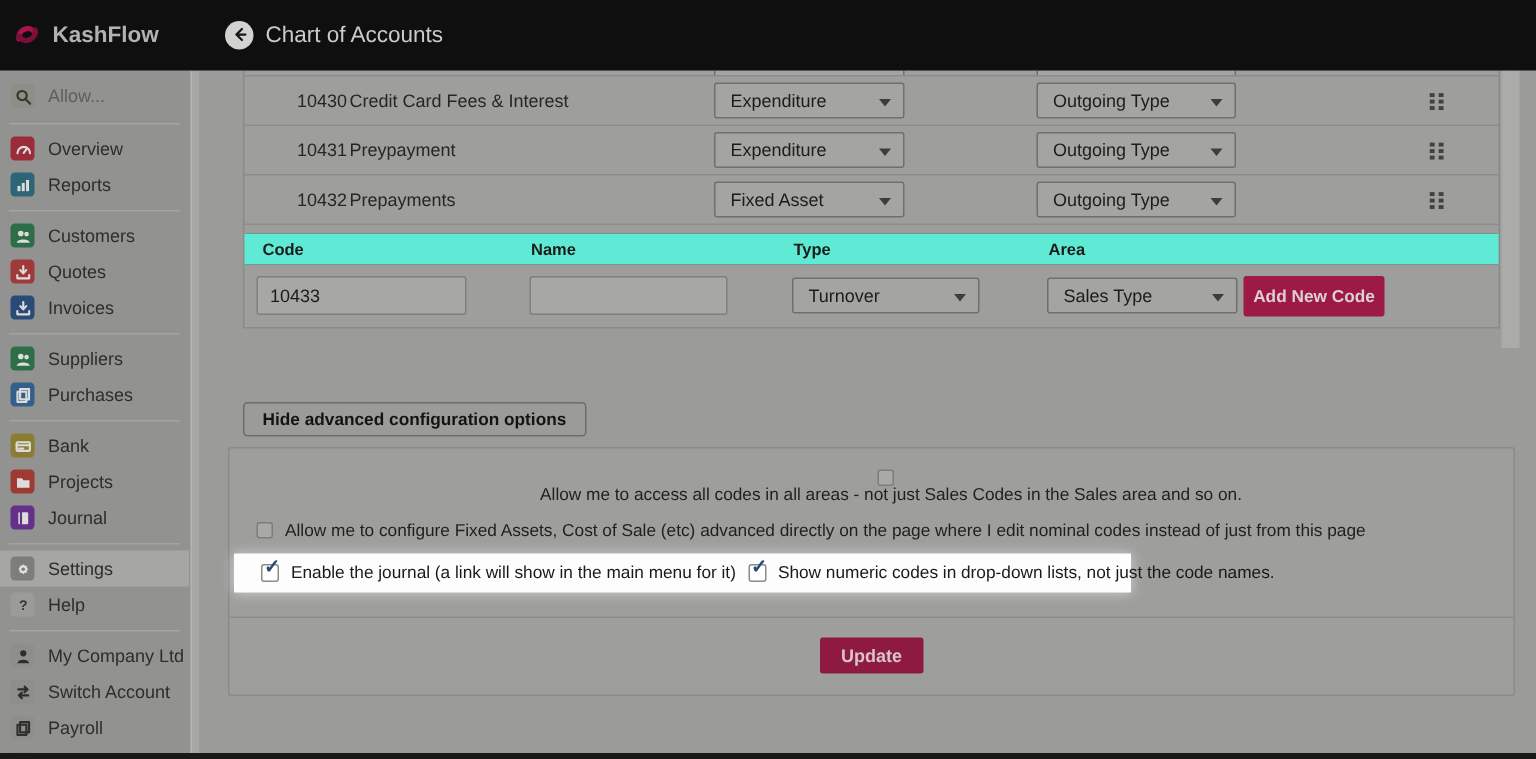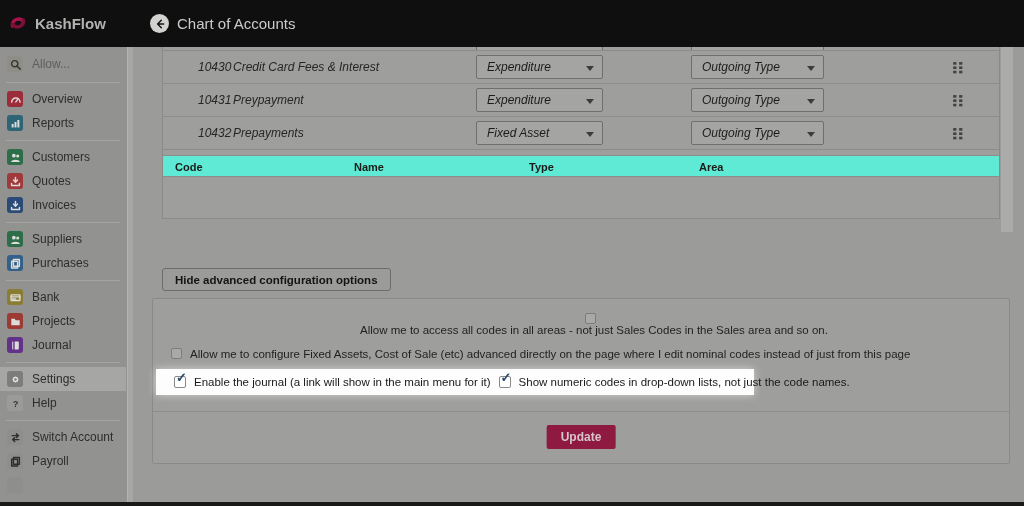--- a/index.html
+++ b/index.html
@@ -41,21 +41,21 @@
   
   .table-scroll { position:absolute; left:162px; top:47px; width:851px; height:185px; }
   .scroll-track { position:absolute; right:0; top:0; width:13px; height:185px;
                   background:#ababa9; border-left:1px solid #9c9c9a; }
   .table-panel { position:absolute; left:0; top:0; width:838px; height:172px;
                  background:#9e9e9c; border:1px solid #8a8a88; border-top:none; }
 
   .partial-row { position:relative; height:4px; border-bottom:1px solid #8c8c8a; overflow:hidden; }
   .sel-stub { position:absolute; top:-20px; height:24px; background:#a4a4a2; border:1px solid #6f6f6c; }
 
-  .acct-row { position:relative; height:33px; border-bottom:1px solid #8c8c8a;font-style:italic; }
+  .acct-row { position:relative; height:33px; border-bottom:1px solid #8c8c8a; }
   .cell-code { position:absolute; left:35px; top:9px; font-size:12px; color:#262624; }
   .cell-name { position:absolute; left:70px; top:9px; font-size:12px; color:#262624; }
 
   .select { position:absolute; height:24px; background:#a4a4a2; border:1px solid #6f6f6c;
             border-radius:2px; display:flex; align-items:center; padding:0 22px 0 10px;
             cursor:pointer; }
   .select > span { font-size:12px; color:#1c1c1a; white-space:nowrap; }
   .caret { position:absolute; right:8px; top:10px; width:0; height:0;
            border-left:4px solid transparent; border-right:4px solid transparent;
            border-top:5px solid #3c3c3a; }
@@ -268,20 +268,29 @@
             <svg viewBox="0 0 10 10">
               <text x="5" y="8" font-size="8.5" font-weight="bold" text-anchor="middle" fill="currentColor" stroke="none">?</text>
             </svg>
           </span>
           <span class="sb-label">Help</span>
         </div>
         <div class="sb-divider"></div>
         <div class="sb-item">
           <span class="sb-icon" style="background:#8e8e8c;color:#2e2e2c">
             <svg viewBox="0 0 10 10">
+              <circle cx="5" cy="3.2" r="1.9" fill="currentColor" stroke="none"></circle>
+              <path d="M1.4 9.2C1.8 6.4 8.2 6.4 8.6 9.2z" fill="currentColor" stroke="none"></path>
+            </svg>
+          </span>
+          <span class="sb-label">My Company Ltd</span>
+        </div>
+        <div class="sb-item">
+          <span class="sb-icon" style="background:#8e8e8c;color:#2e2e2c">
+            <svg viewBox="0 0 10 10">
               <path d="M2 3.3h5.4M5.8 1.6l1.8 1.7-1.8 1.7"></path>
               <path d="M8 6.9H2.6M4.2 5.2 2.4 6.9l1.8 1.7"></path>
             </svg>
           </span>
           <span class="sb-label">Switch Account</span>
         </div>
         <div class="sb-item">
           <span class="sb-icon" style="background:#8e8e8c;color:#2e2e2c">
             <svg viewBox="0 0 10 10">
               <rect x="3.1" y="1.3" width="5.4" height="6.2"></rect>
@@ -375,20 +384,33 @@
 
       <div class="spacer-row"></div>
 
       <div class="form-header">
         <span class="fh-code">Code</span>
         <span class="fh-name">Name</span>
         <span class="fh-type">Type</span>
         <span class="fh-area">Area</span>
       </div>
 
+      <div class="form-row">
+        <input class="text-input in-code" value="10433" style="">
+        <input class="text-input in-name" value="" style="">
+        <div class="select sel-ftype">
+          <span>Turnover</span>
+          <i class="caret"></i>
+        </div>
+        <div class="select sel-farea">
+          <span>Sales Type</span>
+          <i class="caret"></i>
+        </div>
+        <button class="btn-add">Add New Code</button>
+      </div>
     </div>
     <div class="scroll-track"></div>
   </div>
 
   <button class="btn-hide-adv">Hide advanced configuration options</button>
 
   <div class="options-panel">
     <div>
         <div class="opt-row">
           <span class="cb"></span>

